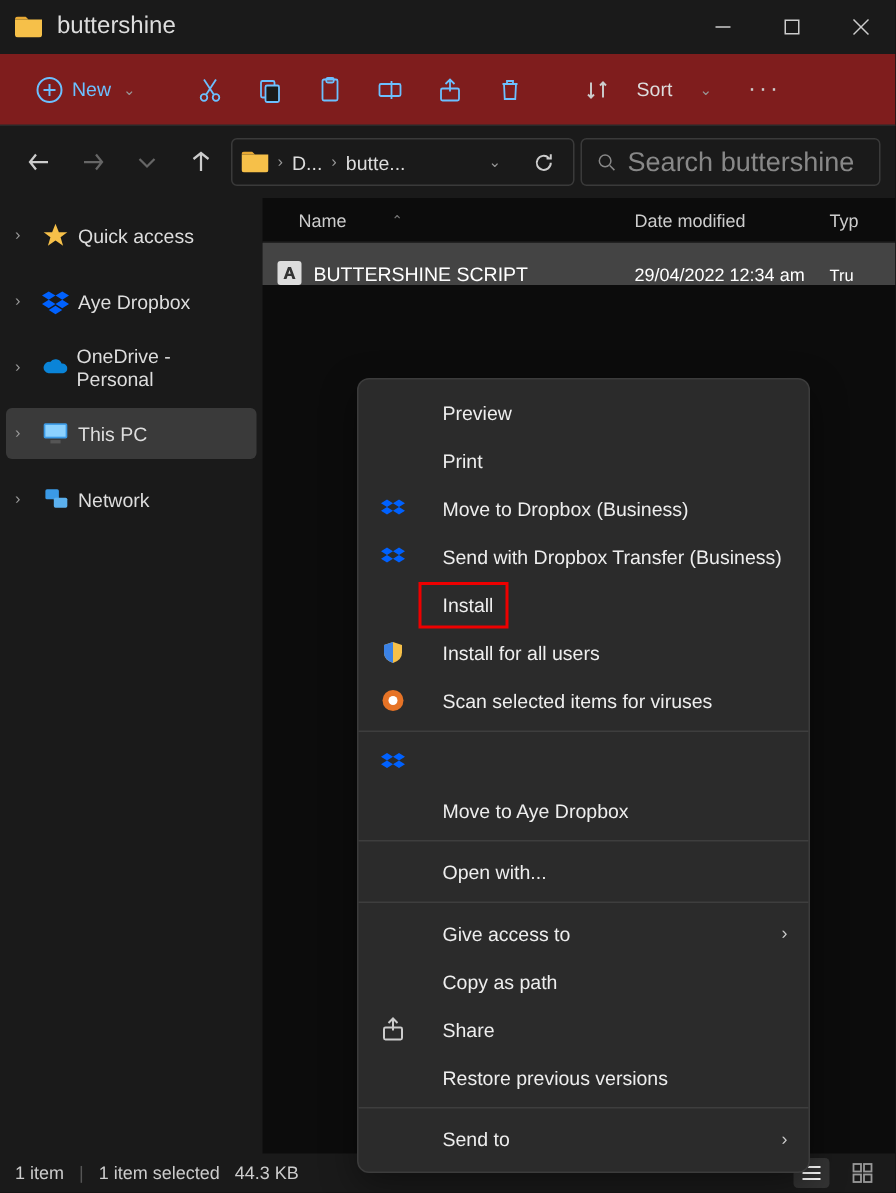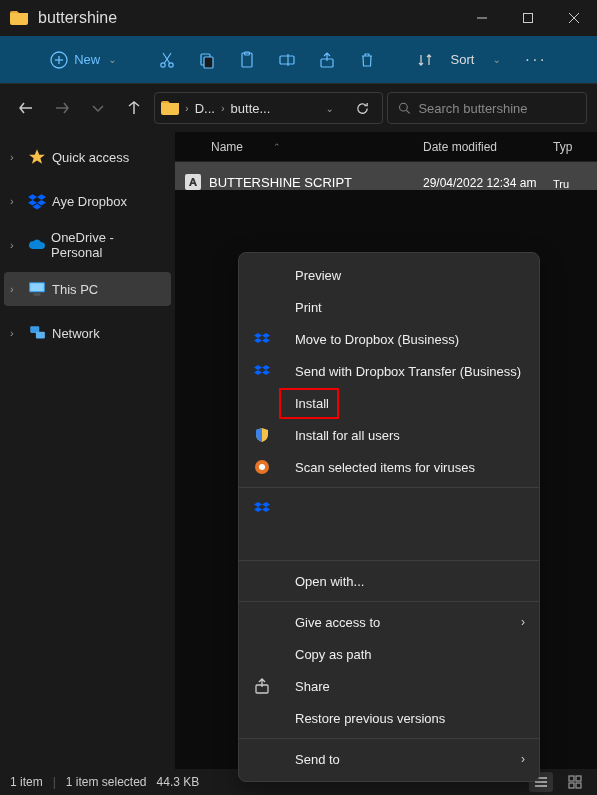--- a/index.html
+++ b/index.html
@@ -8,21 +8,21 @@
 
 .titlebar { height: 36px; background: #1a1a1a; display: flex; align-items: center; padding: 0 0 0 10px; }
 .titlebar .folder-icon { width: 18px; height: 14px; margin-right: 10px; }
 .titlebar .folder-icon svg { width: 100%; height: 100%; }
 .titlebar .title { color: #ddd; font-size: 16px; flex: 1; }
 .winbtns { display: flex; height: 36px; }
 .winbtn { width: 46px; height: 36px; display: flex; align-items: center; justify-content: center; color: #ccc; font-size: 14px; }
 .winbtn svg { stroke: #ccc; }
 
 
-.toolbar { height: 48px; background: #0c4a6e; display: flex; align-items: center; padding: 0 14px; gap: 4px; border-bottom: 1px solid #2a2a2a; justify-content: center; }
+.toolbar { height: 48px; background: #7f1d1d; display: flex; align-items: center; padding: 0 14px; gap: 4px; border-bottom: 1px solid #2a2a2a; }
 .new-btn { display: flex; align-items: center; gap: 6px; padding: 6px 10px; color: #6cc0ff; font-size: 13px; border-radius: 4px; }
 .new-btn .plus-circle { width: 18px; height: 18px; }
 .new-btn .chev { color: #999; font-size: 10px; margin-left: 2px; }
 .toolsep { width: 14px; }
 .tool { width: 36px; height: 36px; display: flex; align-items: center; justify-content: center; color: #6cc0ff; }
 .tool svg { width: 18px; height: 18px; }
 .sort-btn { display: flex; align-items: center; gap: 18px; color: #ddd; font-size: 13px; padding: 6px 10px; }
 .sort-btn .chev { color: #999; font-size: 10px; }
 .sort-btn svg { stroke: #ccc; width: 16px; height: 16px; }
 .more { color: #ccc; font-size: 16px; letter-spacing: 2px; padding: 6px 10px; }
@@ -35,35 +35,35 @@
 .address { flex: 1; height: 32px; background: #1a1a1a; border: 1px solid #3a3a3a; border-radius: 4px; display: flex; align-items: center; padding: 0 6px; gap: 6px; }
 .address .folder-icon { width: 18px; height: 14px; }
 .address .crumb { color: #ddd; font-size: 13px; }
 .address .csep { color: #999; font-size: 11px; }
 .address .spacer { flex: 1; }
 .address .drop { color: #999; font-size: 10px; margin: 0 4px; }
 .refresh { width: 28px; height: 28px; display: flex; align-items: center; justify-content: center; margin-left: 4px; }
 .refresh svg { stroke: #ccc; width: 15px; height: 15px; }
 .search { width: 200px; height: 32px; background: #1a1a1a; border: 1px solid #3a3a3a; border-radius: 4px; display: flex; align-items: center; padding: 0 10px; gap: 8px; }
 .search svg { stroke: #888; width: 14px; height: 14px; }
-.search input { background: transparent; border: none; color: #ccc; font-size: 13px; outline: none; width: 100%; }
+.search input { background: transparent; border: none; color: #ccc; font-size: 18px; outline: none; width: 100%; }
 .search input::placeholder { color: #888; }
 
 
 .split { display: flex; height: calc(100% - 36px - 48px - 48px - 26px); }
 .tree { width: 175px; padding: 8px 4px; }
 .tree-item { display: flex; align-items: center; height: 34px; padding: 0 6px; gap: 6px; color: #ddd; font-size: 13px; border-radius: 4px; }
 .tree-item .expand { width: 12px; color: #999; font-size: 11px; }
 .tree-item.selected { background: #3a3a3a; }
 .tree-item .ticon { width: 18px; height: 16px; display: flex; align-items: center; justify-content: center; }
 .tree-gap { height: 10px; }
 
 .content { flex: 1; background: #0c0c0c; position: relative; }
 .cols { display: flex; height: 30px; align-items: center; color: #ccc; font-size: 12px; border-bottom: 1px solid #222; }
-.col-name { width: 248px; padding-left: 36px; display: flex; align-items: center; gap: 30px; }
+.col-name { width: 248px; padding-left: 24px; display: flex; align-items: center; gap: 30px; }
 .col-name .sort-ind { color: #777; font-size: 9px; }
 .col-date { width: 130px; }
 .col-type { flex: 1; }
 .row { display: flex; align-items: flex-end; height: 28px; background: #444; color: #fff; font-size: 13px; }
 .row .fname { width: 248px; padding-left: 10px; display: flex; align-items: center; gap: 8px; }
 .row .fname .ficon { width: 16px; height: 16px; background: #ddd; border-radius: 2px; display: flex; align-items: center; justify-content: center; }
 .row .fname .ficon svg { width: 12px; height: 12px; }
 .row .fdate { width: 130px; font-size: 12px; }
 .row .ftype { flex: 1; font-size: 11px; }
 
@@ -383,20 +383,21 @@
   <div class="csep-line"></div>
   <div class="citem">
       <span class="cicon">
         <svg viewBox="0 0 16 16">
           <path fill="#0061fe" d="M4 2 L8 4.5 L4 7 L0 4.5 Z M12 2 L16 4.5 L12 7 L8 4.5 Z M4 7 L8 9.5 L4 12 L0 9.5 Z M12 7 L16 9.5 L12 12 L8 9.5 Z"></path>
         </svg>
       </span>
     </div>
   <div class="citem">
       <span class="cicon"></span>
+      <span class="clabel">Move to Aye Dropbox</span>
     </div>
   <div class="csep-line"></div>
   <div class="citem">
       <span class="cicon"></span>
       <span class="clabel">Open with...</span>
     </div>
   <div class="csep-line"></div>
   <div class="citem">
       <span class="cicon"></span>
       <span class="clabel">Give access to</span>

